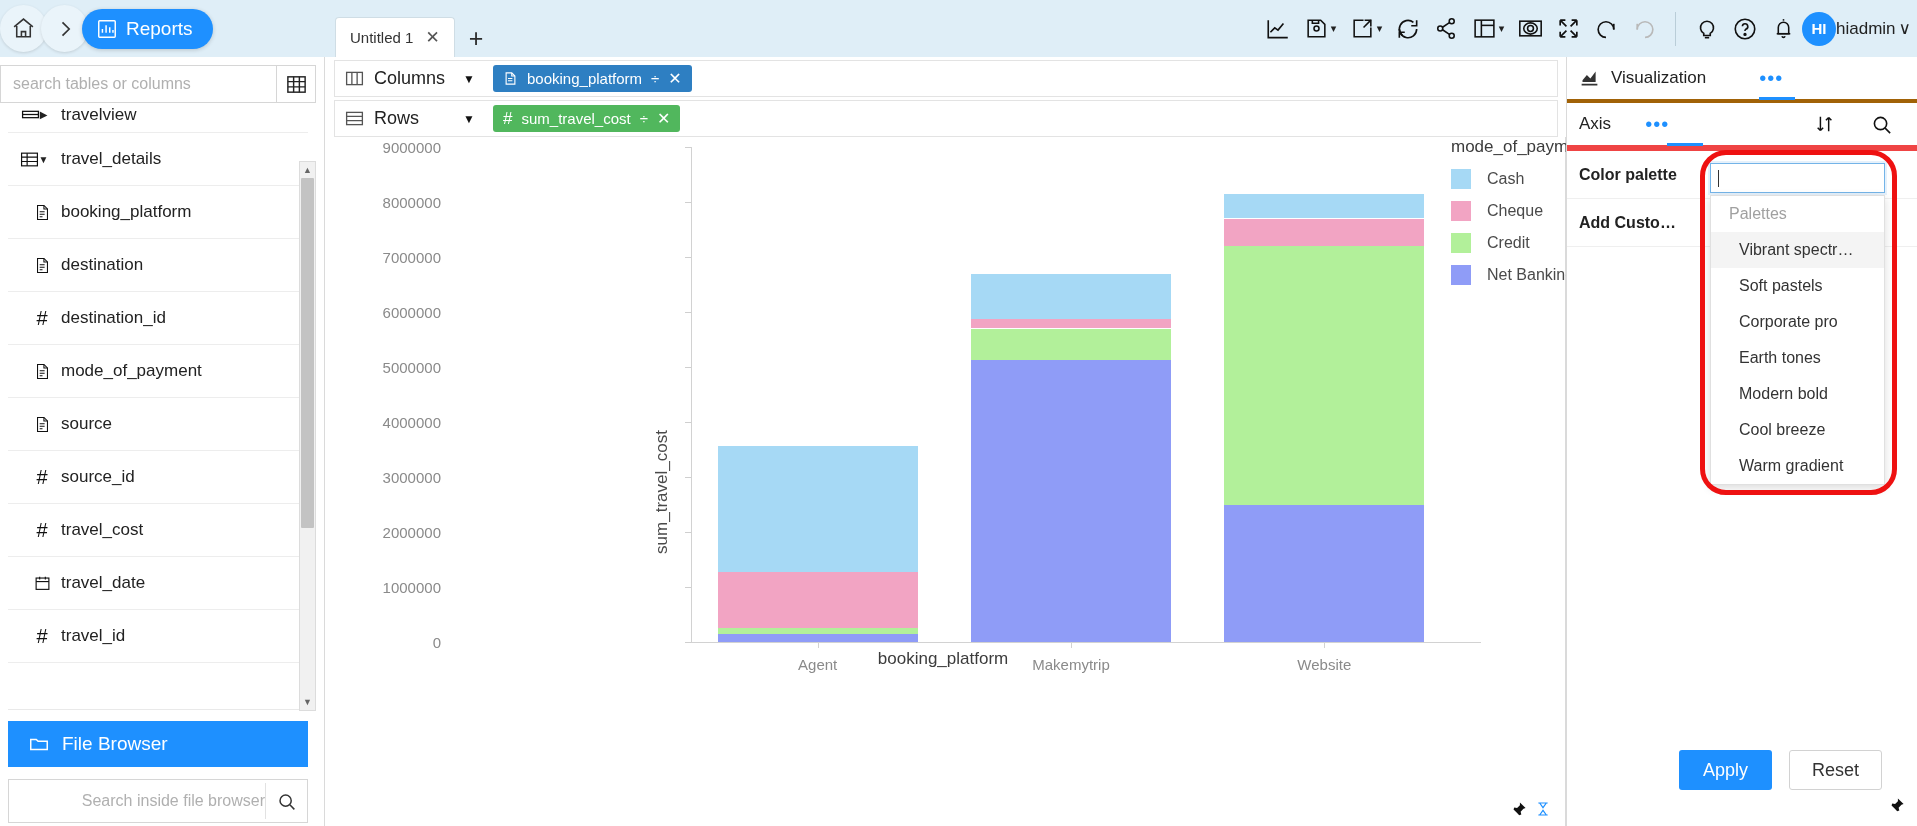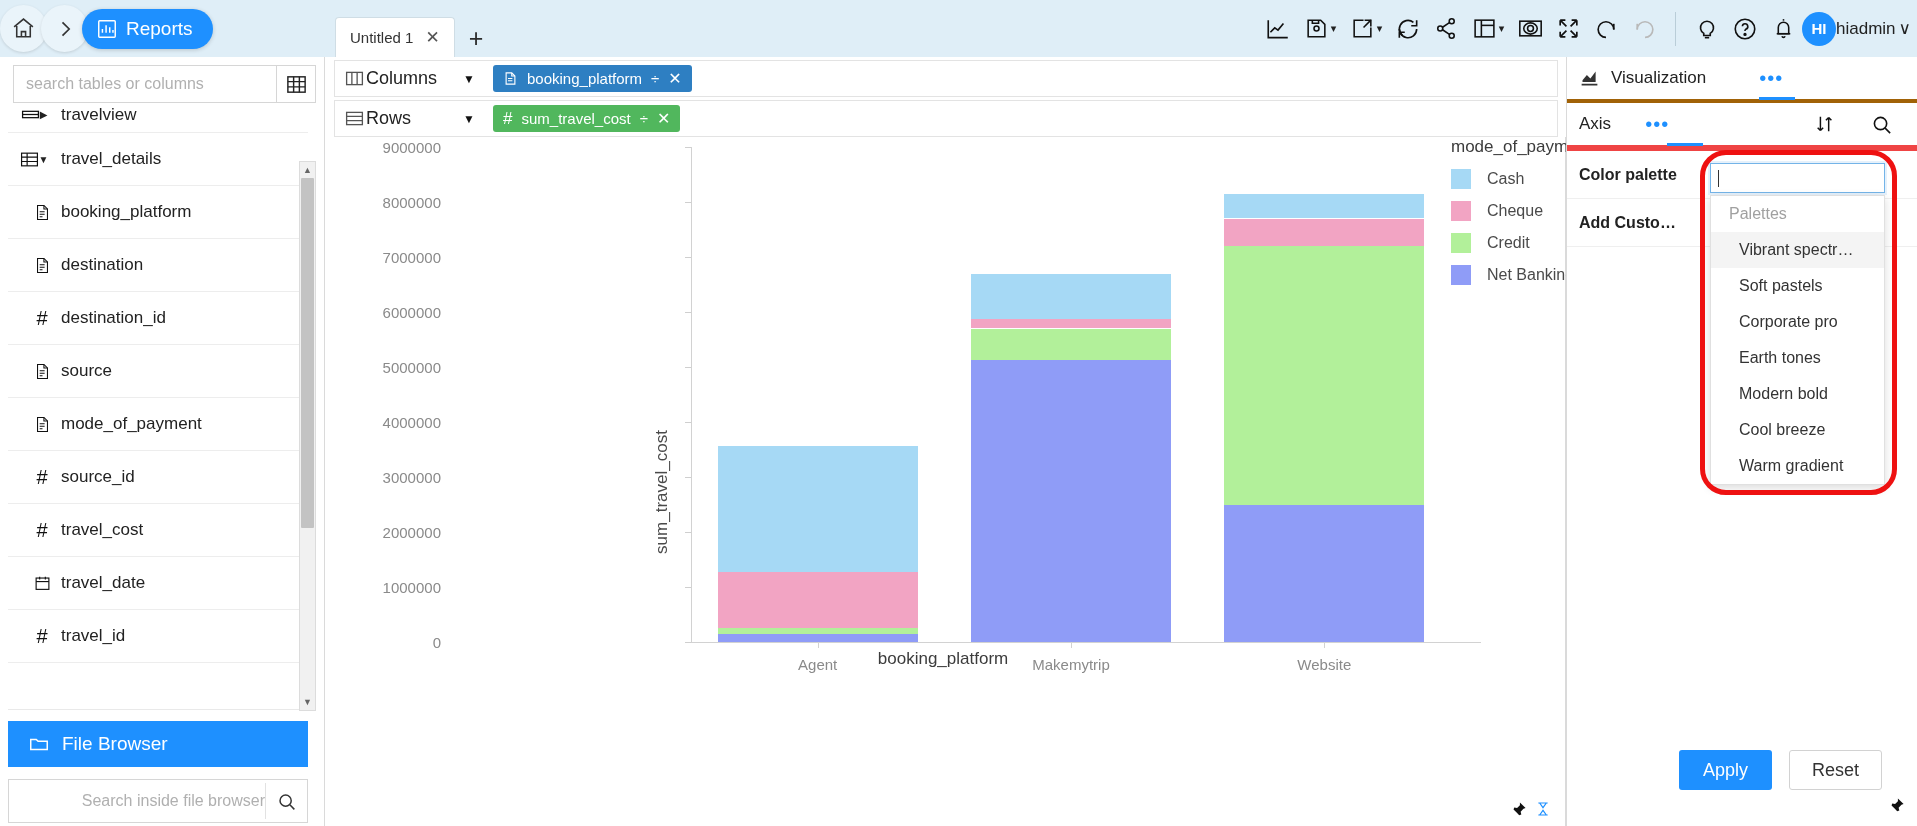--- a/index.html
+++ b/index.html
@@ -58,21 +58,21 @@
     width: 34px; height: 34px; border-radius: 50%; background: #1e90ff; color: #fff;
     display: flex; align-items: center; justify-content: center; font-size: 15px; font-weight: bold;
   }
   .username { font-size: 17px; color: #222; margin-left: 0; display:flex; align-items:center; gap:3px;}
 
   
   .sidebar {
     position: absolute; left: 0; top: 57px; width: 325px; height: 769px;
     background: #fff; border-right: 1px solid #dadada;
   }
-  .search-row { display: flex; padding: 8px 8px 0 13px; }
+  .search-row { display: flex; padding: 8px 8px 0 0; }
   .search-box {
     flex: 1; height: 38px; border: 1px solid #d6d6d6; border-right: none;
     display: flex; align-items: center; padding: 0 12px;
     font-size: 16px; color: #b0b0b0; background: #fff;
   }
   .grid-btn {
     width: 40px; height: 38px; border: 1px solid #d6d6d6;
     display: flex; align-items: center; justify-content: center; cursor: pointer; background:#fff;
   }
   .tree {
@@ -114,21 +114,21 @@
   .fb-search span.ph { flex: 1; padding-left: 12px; font-size: 16px; color: #b0b0b0; }
   .fb-search .mag { width: 42px; height: 36px; display:flex; align-items:center; justify-content:center; border-left: 1px solid #e2e2e2; cursor:pointer;}
 
   
   .shelves { position: absolute; left: 326px; top: 57px; width: 1240px; height: 80px; background: #fff; }
   .shelf {
     display: flex; align-items: center; height: 37px; margin: 3px 8px 0 8px;
     border: 1px solid #e3e3e3;
   }
   .shelf-label {
-    width: 150px; display: flex; align-items: center; gap: 1px;
+    width: 150px; display: flex; align-items: center; gap: 9px;
     font-size: 18px; color: #222; padding-left: 9px; justify-content: center;
   }
   .shelf-caret { margin-left: auto; margin-right: 10px; font-size: 12px; color: #111; }
   .shelf-drop { flex: 1; display: flex; align-items: center; padding-left: 8px; height: 100%; }
   .pill {
     height: 27px; border-radius: 3px; display: flex; align-items: center; gap: 9px;
     padding: 0 10px; color: #fff; font-size: 15px; cursor: pointer;
   }
   .pill.blue { background: #2e7fc2; }
   .pill.green { background: #51b75d; }
@@ -444,31 +444,31 @@
           <span>destination_id</span>
         </div>
         <div class="tree-row indent">
           <span class="tree-ico">
             <svg width="17" height="17" viewBox="0 0 24 24" fill="none" stroke="#111" stroke-width="1.5">
               <path d="M5 2h9l5 5v15H5z"></path>
               <path d="M14 2v5h5"></path>
               <path d="M8 11h7M8 14.5h7M8 18h4"></path>
             </svg>
           </span>
-          <span>source</span>
+          <span>mode_of_payment</span>
         </div>
         <div class="tree-row indent">
           <span class="tree-ico">
             <svg width="17" height="17" viewBox="0 0 24 24" fill="none" stroke="#111" stroke-width="1.5">
               <path d="M5 2h9l5 5v15H5z"></path>
               <path d="M14 2v5h5"></path>
               <path d="M8 11h7M8 14.5h7M8 18h4"></path>
             </svg>
           </span>
-          <span>mode_of_payment</span>
+          <span>source</span>
         </div>
         <div class="tree-row indent">
           <span class="tree-ico">
             <span class="hash">#</span>
           </span>
           <span>source_id</span>
         </div>
         <div class="tree-row indent">
           <span class="tree-ico">
             <span class="hash">#</span>

